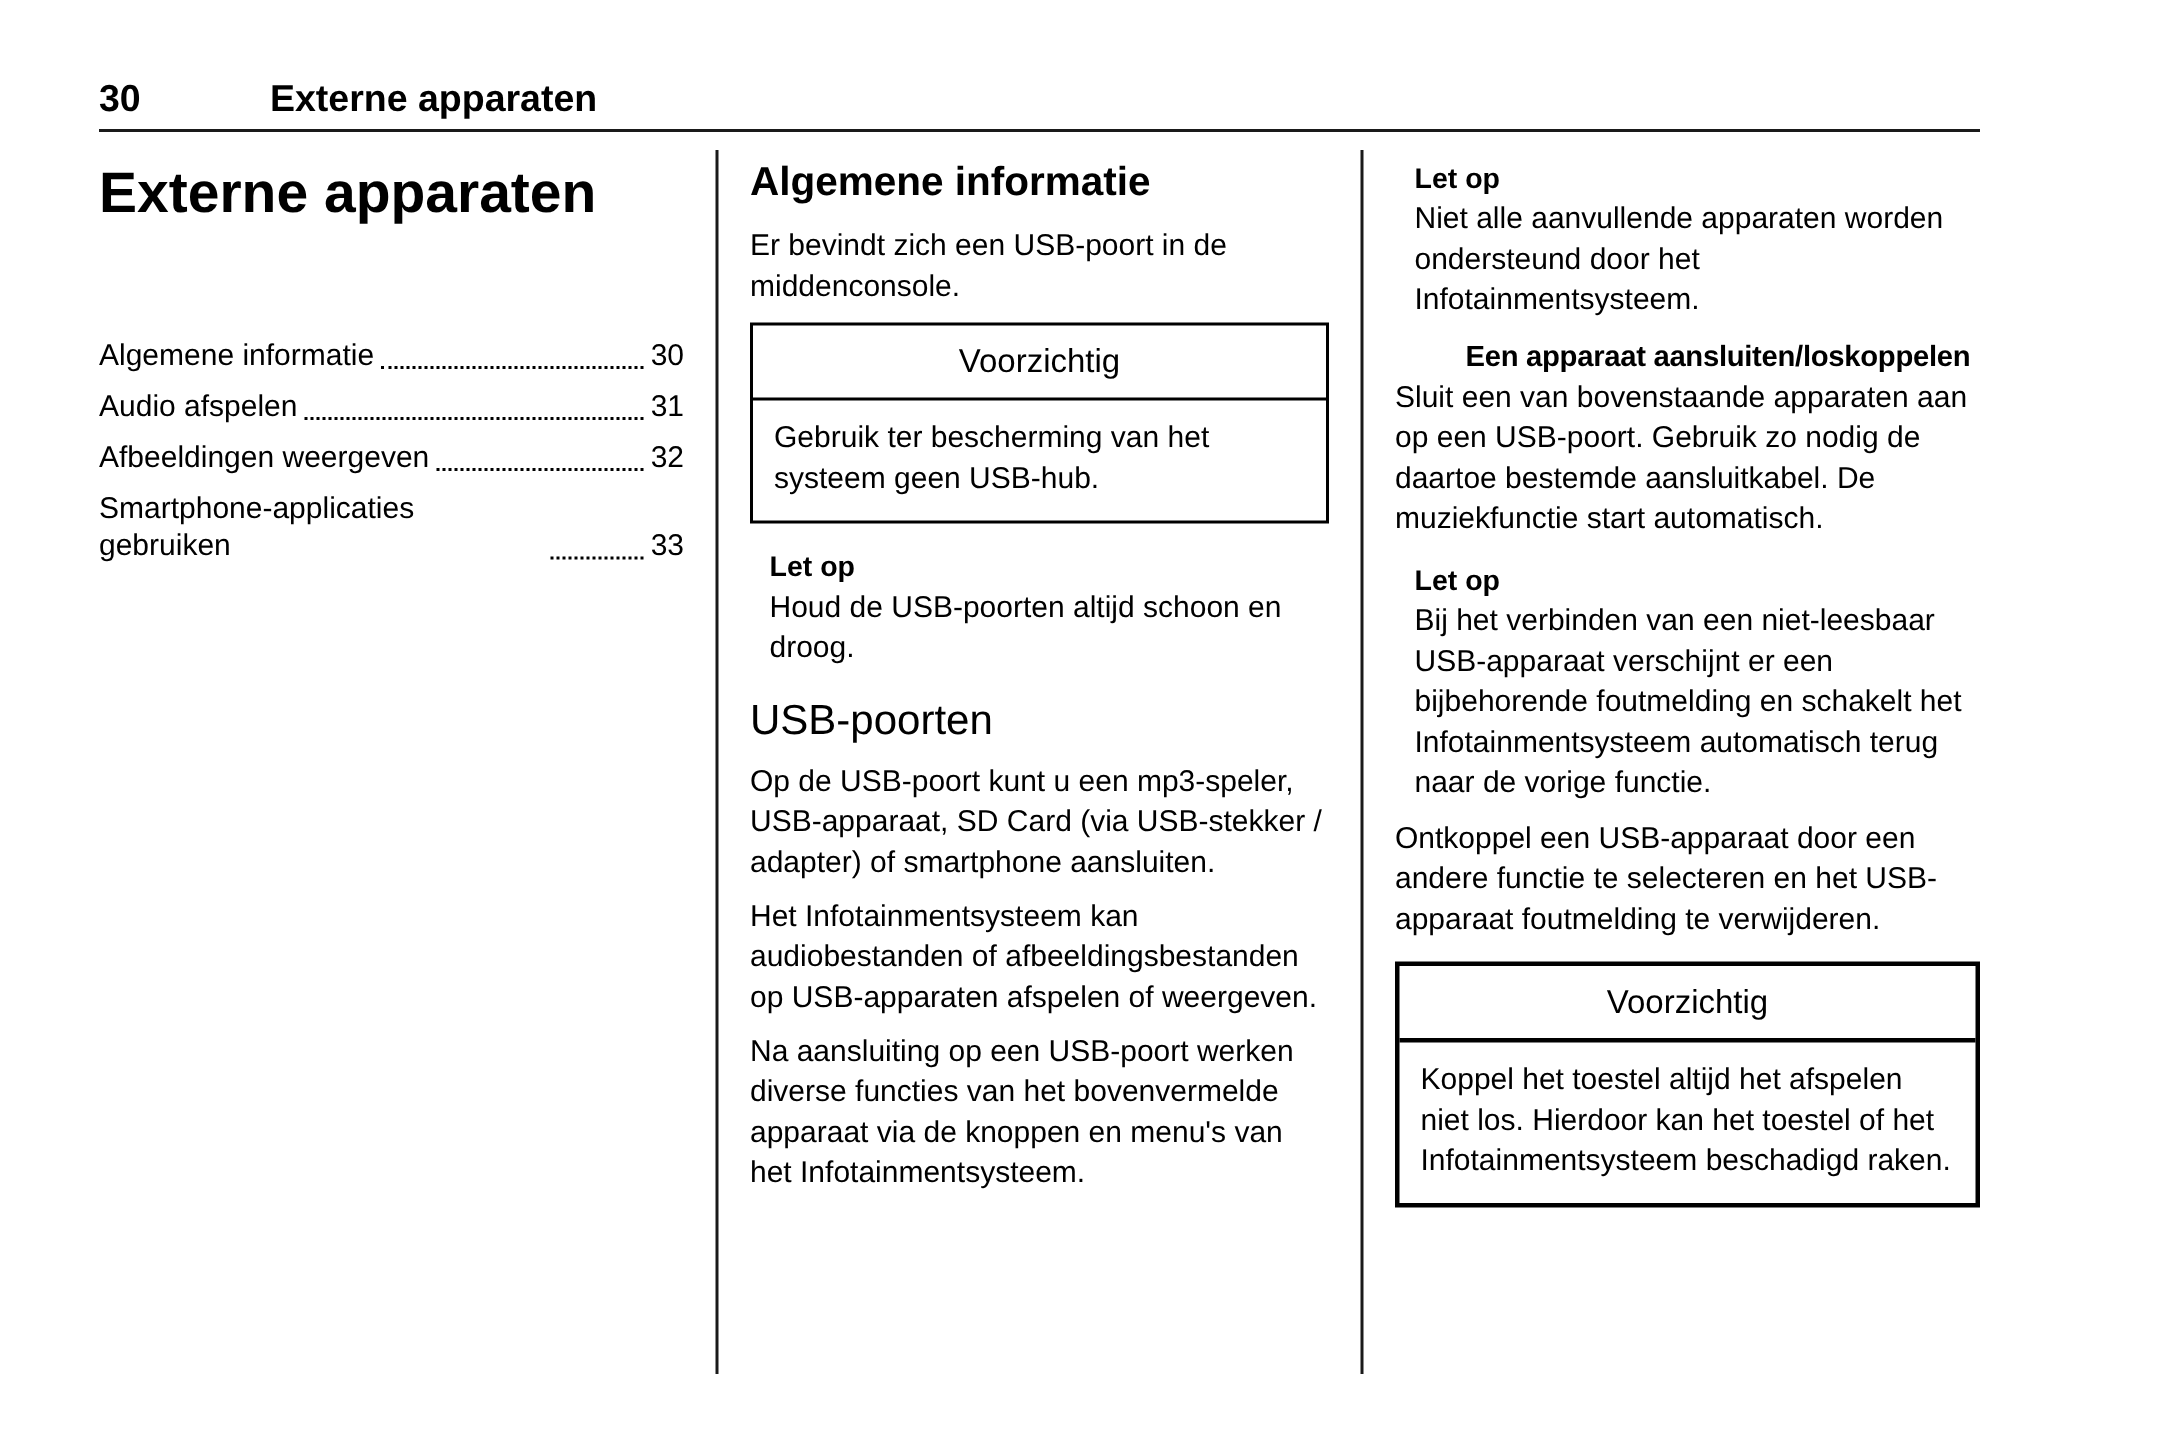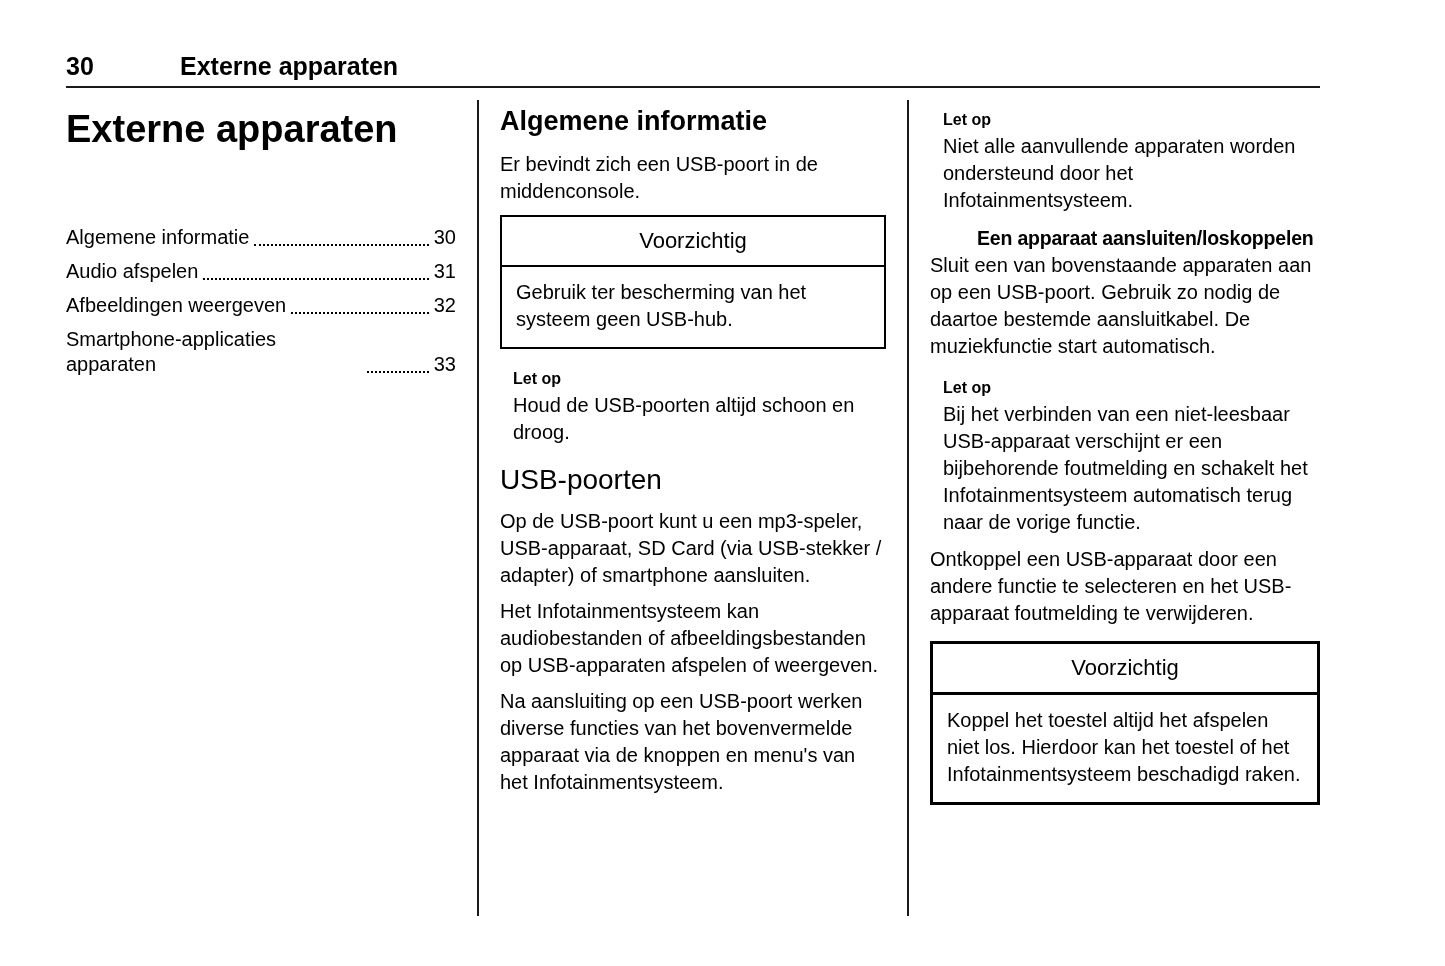--- a/index.html
+++ b/index.html
@@ -85,21 +85,21 @@
     font-weight: normal;
     margin: 18px 0 12px 0;
   }
   .body-text, .note-body, .caution-body {
     font-size: 20px;
     line-height: 27px;
   }
   .body-text { margin: 0 0 9px 0; }
   .note { padding-left: 13px; margin: 14px 0 10px 0; }
   .note-label {
-    font-size: 16px;
+    font-size: 19px;
     font-weight: bold;
     line-height: 27px;
   }
   .inline-heading {
     font-size: 19.5px;
     font-weight: bold;
     line-height: 28px;
     letter-spacing: -0.2px;
     margin-left: 47px;
   }
@@ -140,21 +140,21 @@
         <span class="toc-label">Audio afspelen</span>
         <span class="toc-dots"></span>
         <span class="toc-page">31</span>
       </div>
       <div class="toc-item">
         <span class="toc-label">Afbeeldingen weergeven</span>
         <span class="toc-dots"></span>
         <span class="toc-page">32</span>
       </div>
       <div class="toc-item">
-        <span class="toc-label">Smartphone-applicaties apparaten</span>
+        <span class="toc-label">Smartphone-applicaties gebruiken</span>
         <span class="toc-dots"></span>
         <span class="toc-page">33</span>
       </div>
     </nav>
   </section>
 
   <div class="vdivider"></div>
 
   <section class="col col-2">
     <h2 class="section-title">Algemene informatie</h2>

